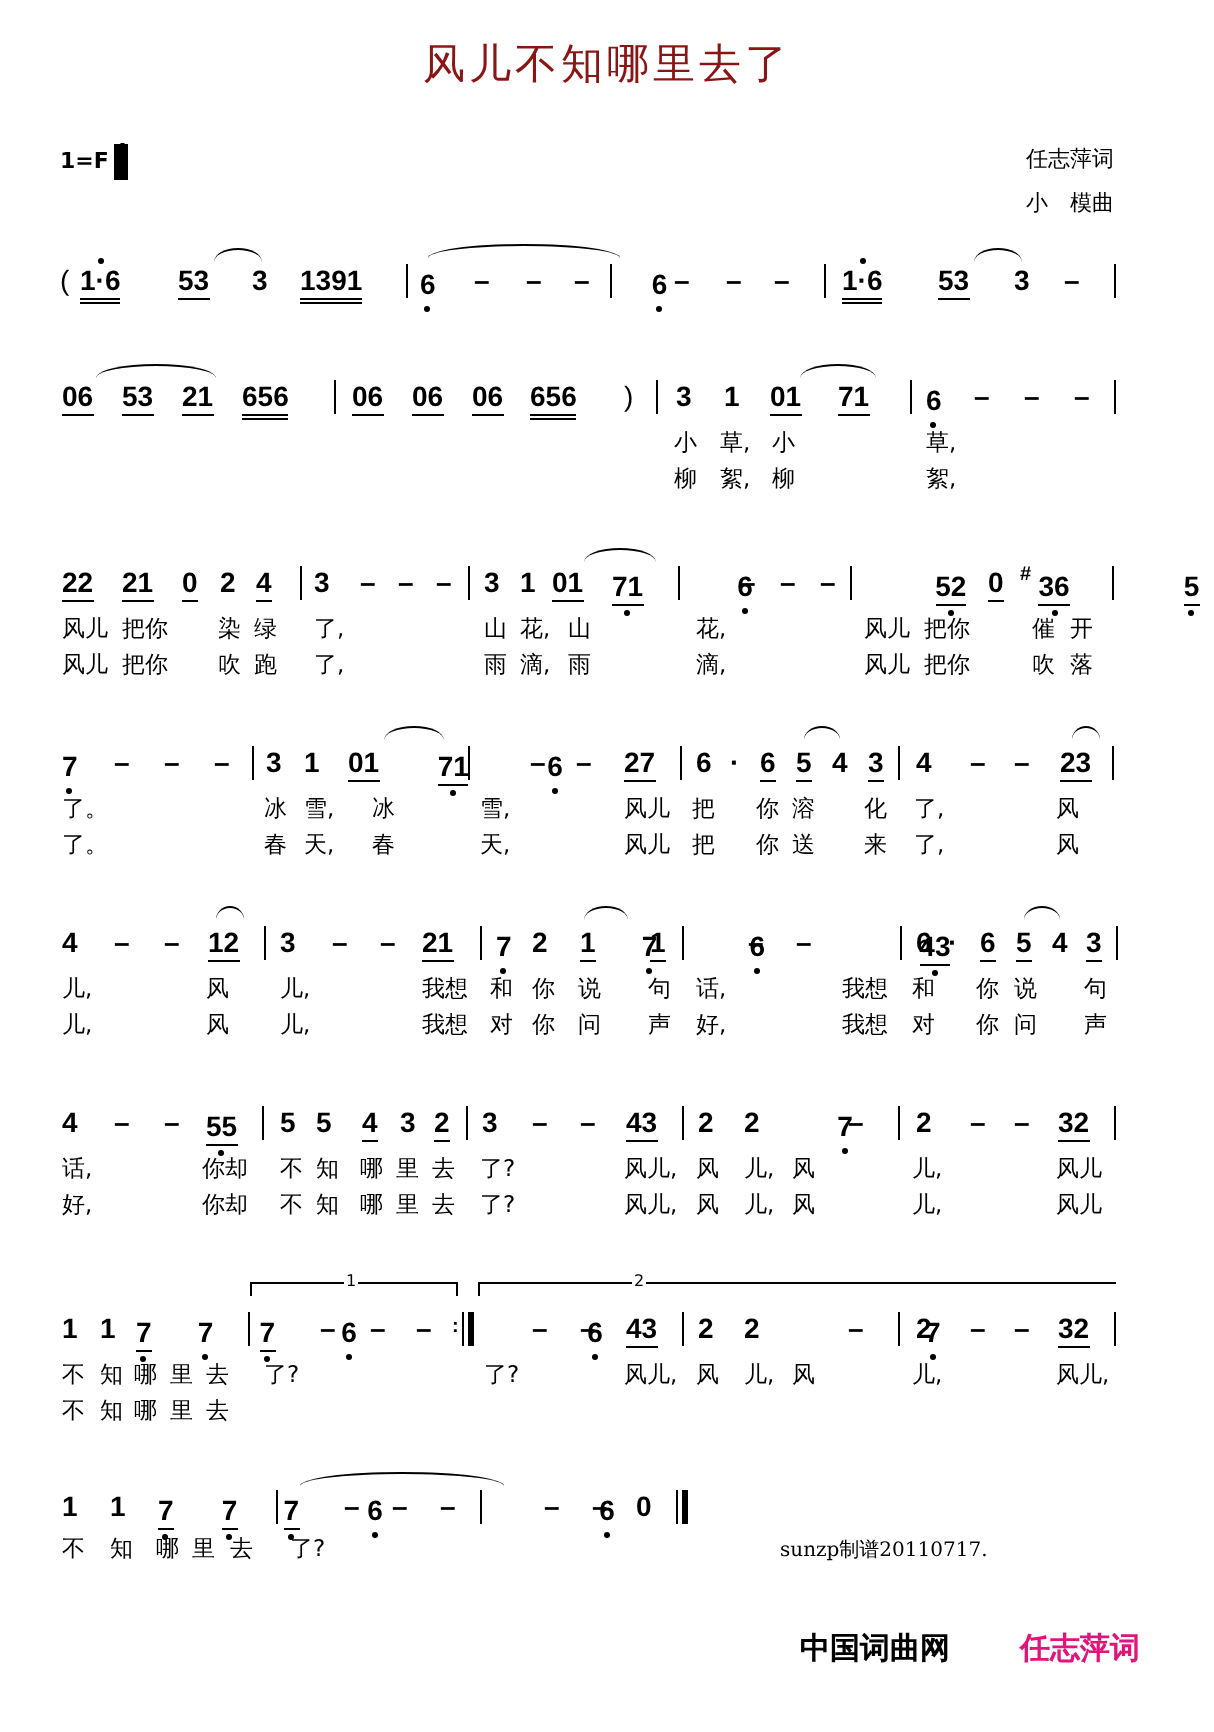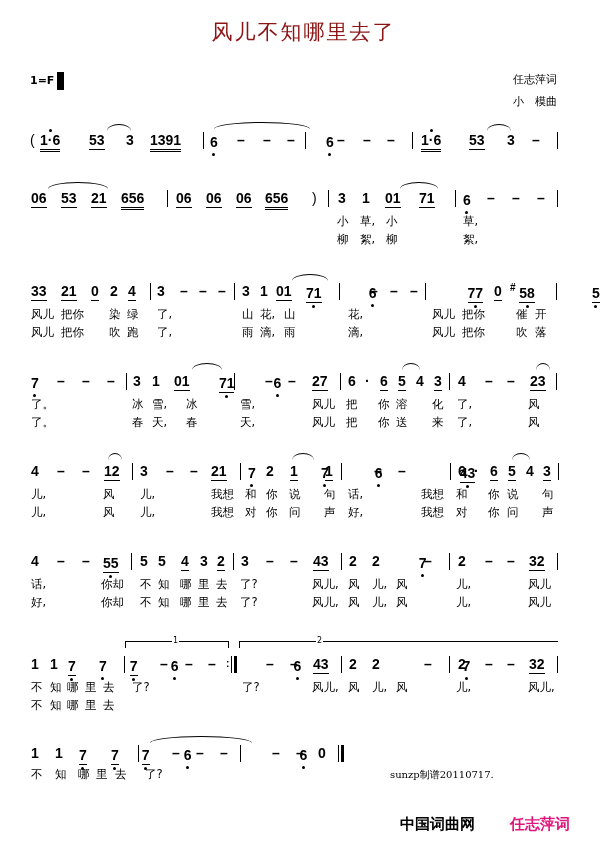--- a/index.html
+++ b/index.html
@@ -86,40 +86,40 @@
   <span class="slur" style="left:400px;top:-8px;width:38px"></span>
   <span class="bar" style="left:455px"></span>
   <span class="n dotb" style="left:463px">6</span>
   <span class="n" style="left:487px">–</span><span class="n" style="left:512px">–</span><span class="n" style="left:537px">–</span>
   <span class="bar" style="left:557px"></span>
   <span class="lyr" style="left:337px;top:24px">小</span><span class="lyr" style="left:360px;top:24px">草,</span><span class="lyr" style="left:386px;top:24px">小</span><span class="lyr" style="left:463px;top:24px">草,</span>
   <span class="lyr" style="left:337px;top:42px">柳</span><span class="lyr" style="left:360px;top:42px">絮,</span><span class="lyr" style="left:386px;top:42px">柳</span><span class="lyr" style="left:463px;top:42px">絮,</span>
 </div>
 
 <div class="sys" style="top:283px">
-  <span class="n ul" style="left:31px">33</span>
+  <span class="n ul" style="left:31px">22</span>
   <span class="n ul" style="left:61px">21</span>
   <span class="n ul" style="left:91px">0</span>
   <span class="n" style="left:110px">2</span>
   <span class="n ul" style="left:128px">4</span>
   <span class="bar" style="left:150px"></span>
   <span class="n" style="left:157px">3</span>
   <span class="n" style="left:180px">–</span><span class="n" style="left:199px">–</span><span class="n" style="left:218px">–</span>
   <span class="bar" style="left:234px"></span>
   <span class="n" style="left:242px">3</span>
   <span class="n" style="left:260px">1</span>
   <span class="n ul" style="left:276px">01</span>
   <span class="n ul dotb" style="left:306px">71</span>
   <span class="slur" style="left:292px;top:-9px;width:36px"></span>
   <span class="bar" style="left:339px"></span>
   <span class="n dotb" style="left:348px">6</span>
   <span class="n" style="left:370px">–</span><span class="n" style="left:390px">–</span><span class="n" style="left:410px">–</span>
   <span class="bar" style="left:425px"></span>
-  <span class="n ul dotb" style="left:434px">77</span>
-  <span class="n ul dotb" style="left:465px">58</span>
+  <span class="n ul dotb" style="left:434px">52</span>
+  <span class="n ul dotb" style="left:465px">36</span>
   <span class="n ul" style="left:494px">0</span>
   <span class="n" style="left:510px;font-size:10px;top:-3px">#</span>
   <span class="n ul dotb" style="left:517px">5</span>
   
   <span class="bar" style="left:556px"></span>
   <span class="lyr" style="left:31px;top:24px">风儿</span><span class="lyr" style="left:61px;top:24px">把你</span><span class="lyr" style="left:109px;top:24px">染</span><span class="lyr" style="left:127px;top:24px">绿</span><span class="lyr" style="left:157px;top:24px">了,</span><span class="lyr" style="left:242px;top:24px">山</span><span class="lyr" style="left:260px;top:24px">花,</span><span class="lyr" style="left:284px;top:24px">山</span><span class="lyr" style="left:348px;top:24px">花,</span><span class="lyr" style="left:432px;top:24px">风儿</span><span class="lyr" style="left:462px;top:24px">把你</span><span class="lyr" style="left:516px;top:24px">催</span><span class="lyr" style="left:535px;top:24px">开</span>
   <span class="lyr" style="left:31px;top:42px">风儿</span><span class="lyr" style="left:61px;top:42px">把你</span><span class="lyr" style="left:109px;top:42px">吹</span><span class="lyr" style="left:127px;top:42px">跑</span><span class="lyr" style="left:157px;top:42px">了,</span><span class="lyr" style="left:242px;top:42px">雨</span><span class="lyr" style="left:260px;top:42px">滴,</span><span class="lyr" style="left:284px;top:42px">雨</span><span class="lyr" style="left:348px;top:42px">滴,</span><span class="lyr" style="left:432px;top:42px">风儿</span><span class="lyr" style="left:462px;top:42px">把你</span><span class="lyr" style="left:516px;top:42px">吹</span><span class="lyr" style="left:535px;top:42px">落</span>
 </div>
 
 <div class="sys" style="top:373px">

